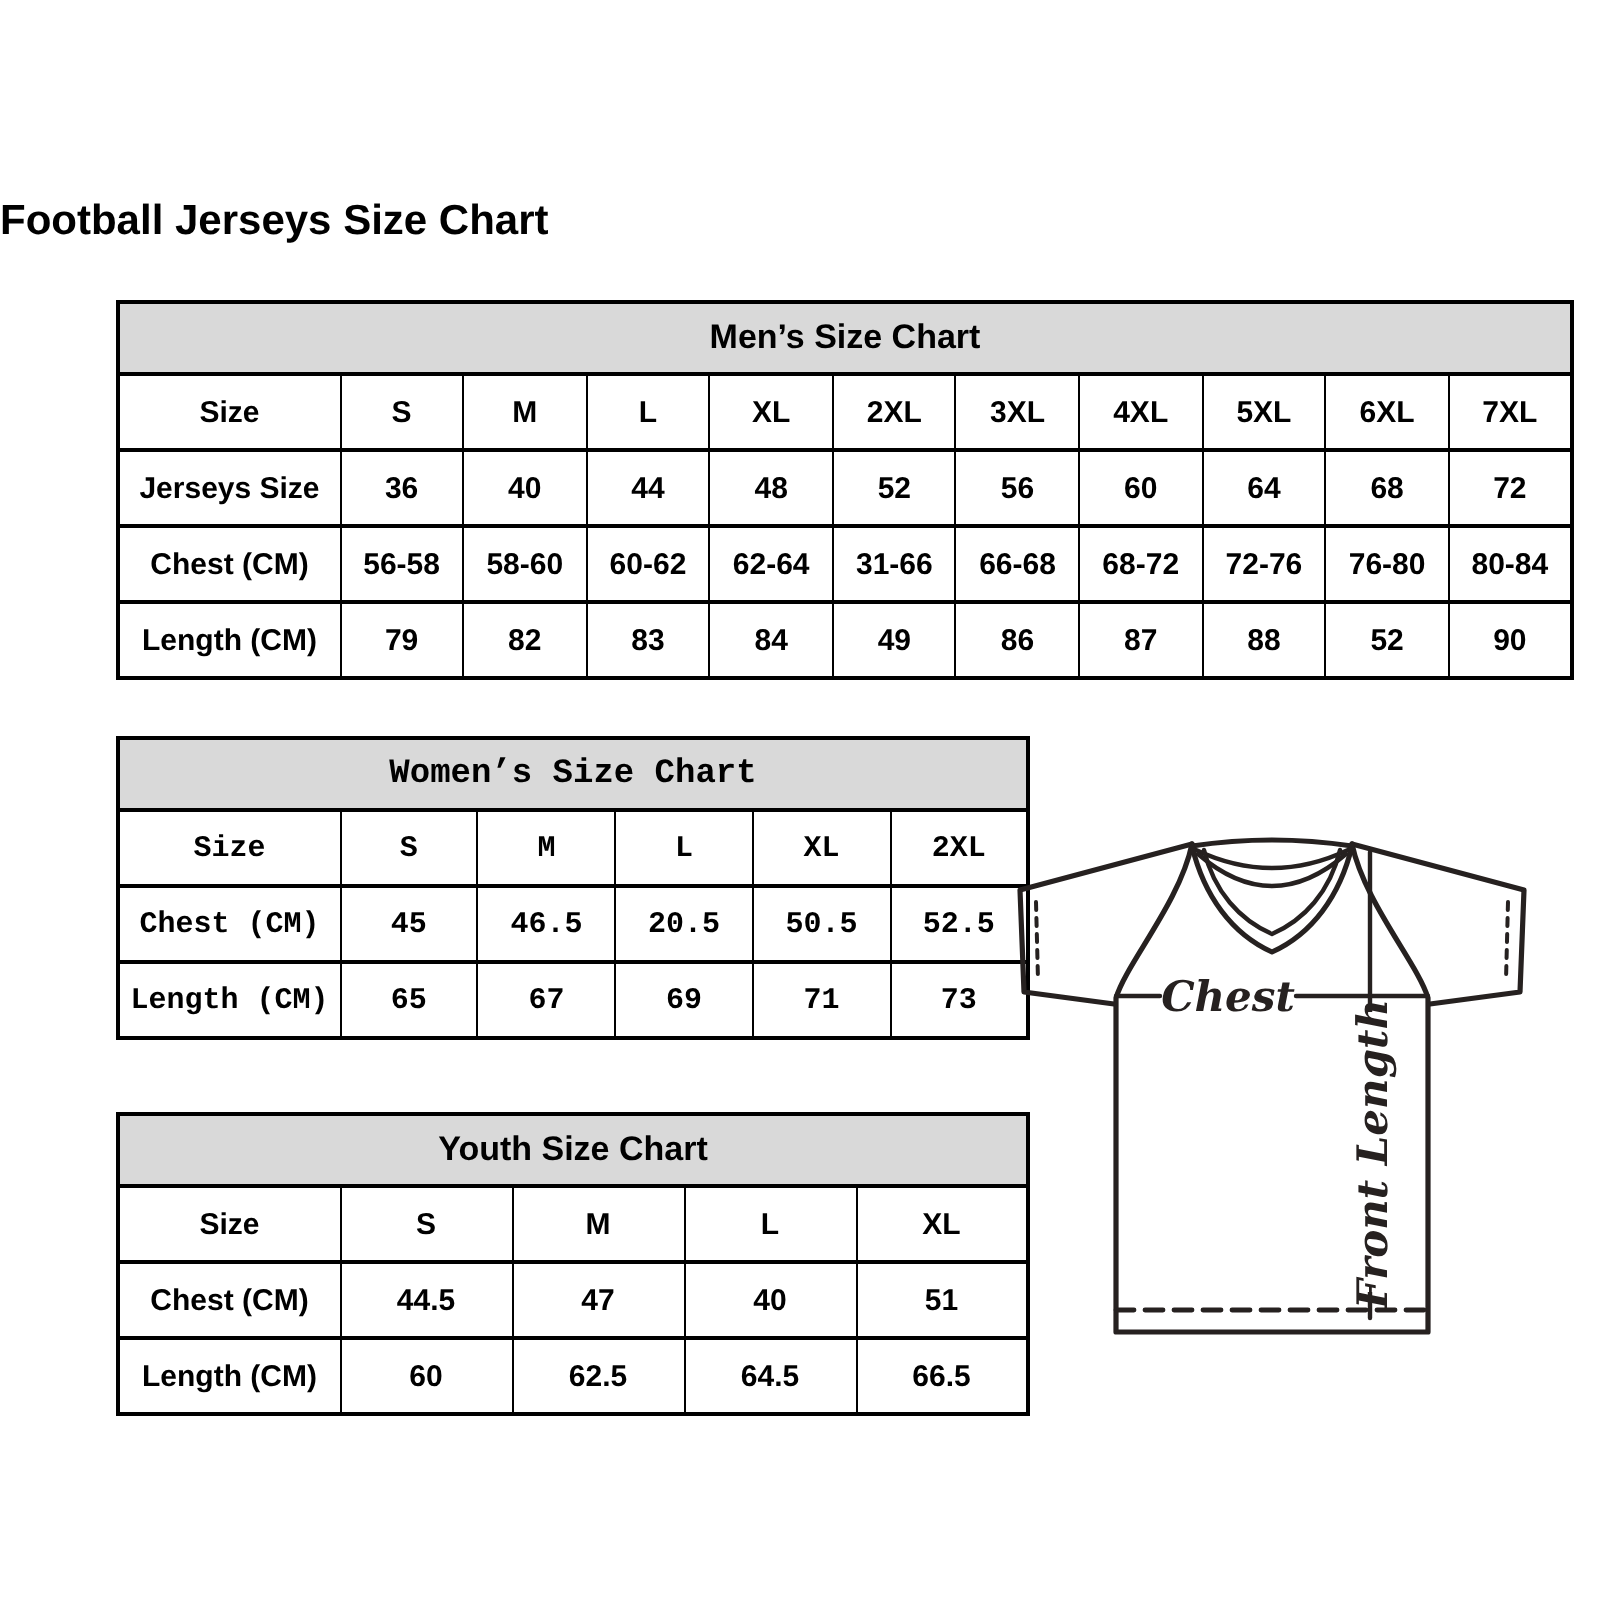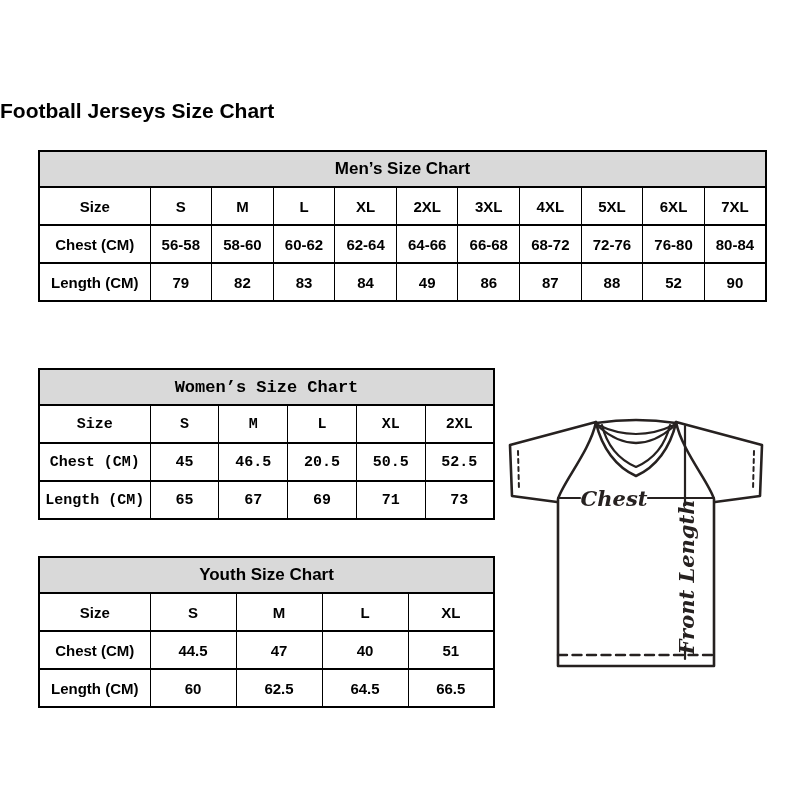--- a/index.html
+++ b/index.html
@@ -22,20 +22,21 @@
     font-size: 21px;
     font-weight: bold;
     color: #000000;
   }
   table.sizechart {
     position: absolute;
     border-collapse: collapse;
     table-layout: fixed;
     border: 2px solid #000000;
     background: #ffffff;
+    margin-left: 20px;
   }
   table.sizechart th {
     background: #d9d9d9;
     border: 2px solid #000000;
     font-size: 17px;
     font-weight: bold;
     text-align: center;
     vertical-align: middle;
     height: 34px;
     padding: 0;
@@ -97,26 +98,39 @@
           <td>L</td>
           <td>XL</td>
           <td>2XL</td>
           <td>3XL</td>
           <td>4XL</td>
           <td>5XL</td>
           <td>6XL</td>
           <td>7XL</td>
         </tr>
         <tr>
+          <td>Jerseys Size</td>
+          <td>36</td>
+          <td>40</td>
+          <td>44</td>
+          <td>48</td>
+          <td>52</td>
+          <td>56</td>
+          <td>60</td>
+          <td>64</td>
+          <td>68</td>
+          <td>72</td>
+        </tr>
+        <tr>
           <td>Chest (CM)</td>
           <td>56-58</td>
           <td>58-60</td>
           <td>60-62</td>
           <td>62-64</td>
-          <td>64-66</td>
+          <td>31-66</td>
           <td>66-68</td>
           <td>68-72</td>
           <td>72-76</td>
           <td>76-80</td>
           <td>80-84</td>
         </tr>
         <tr>
           <td>Length (CM)</td>
           <td>79</td>
           <td>82</td>

